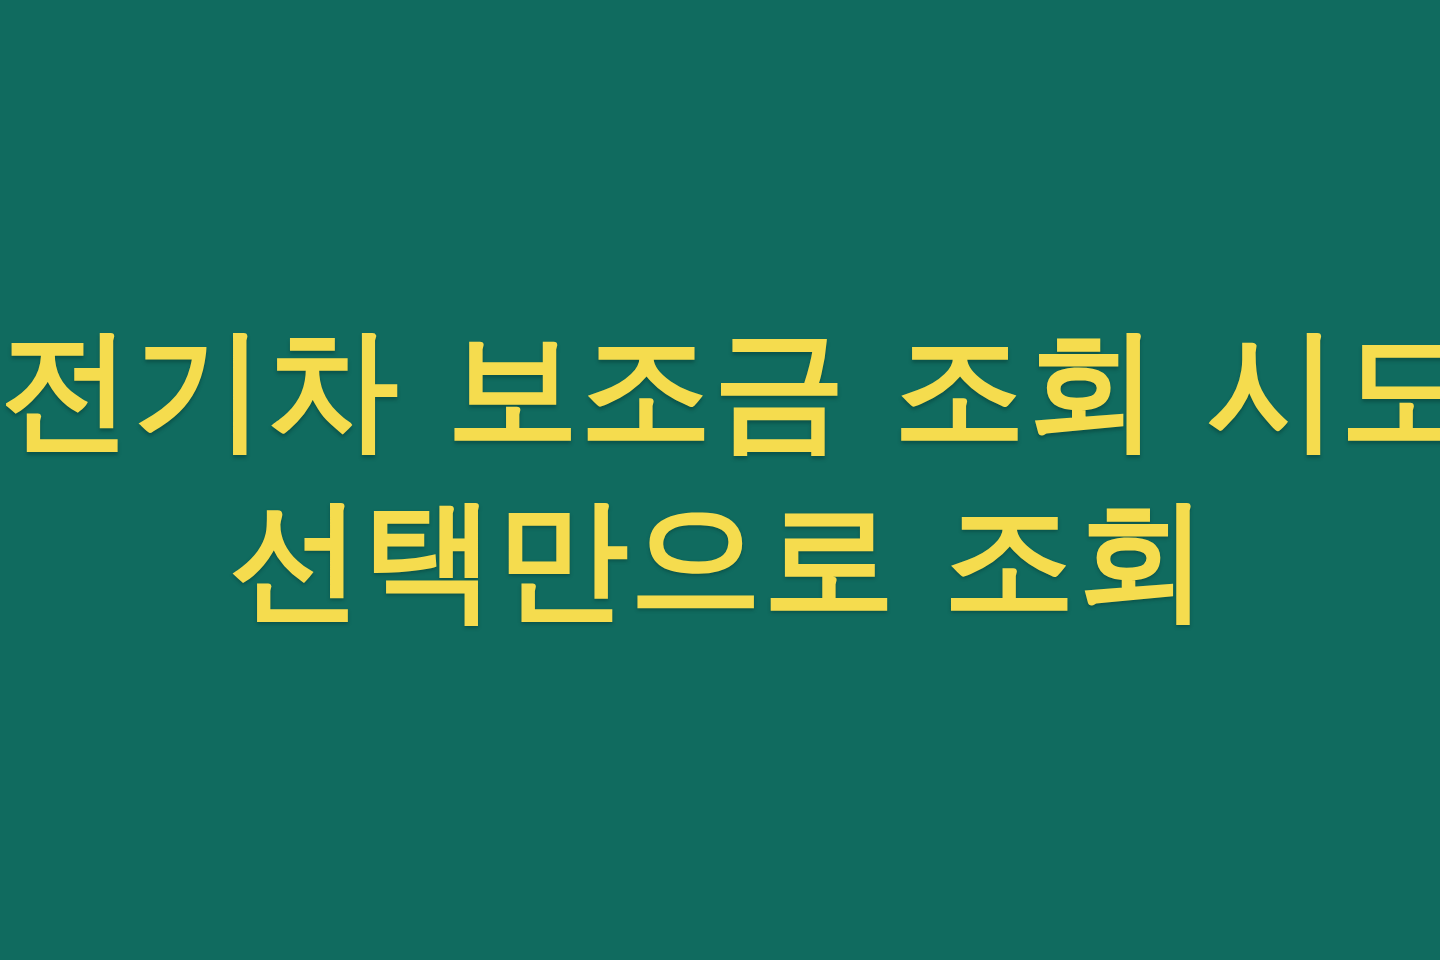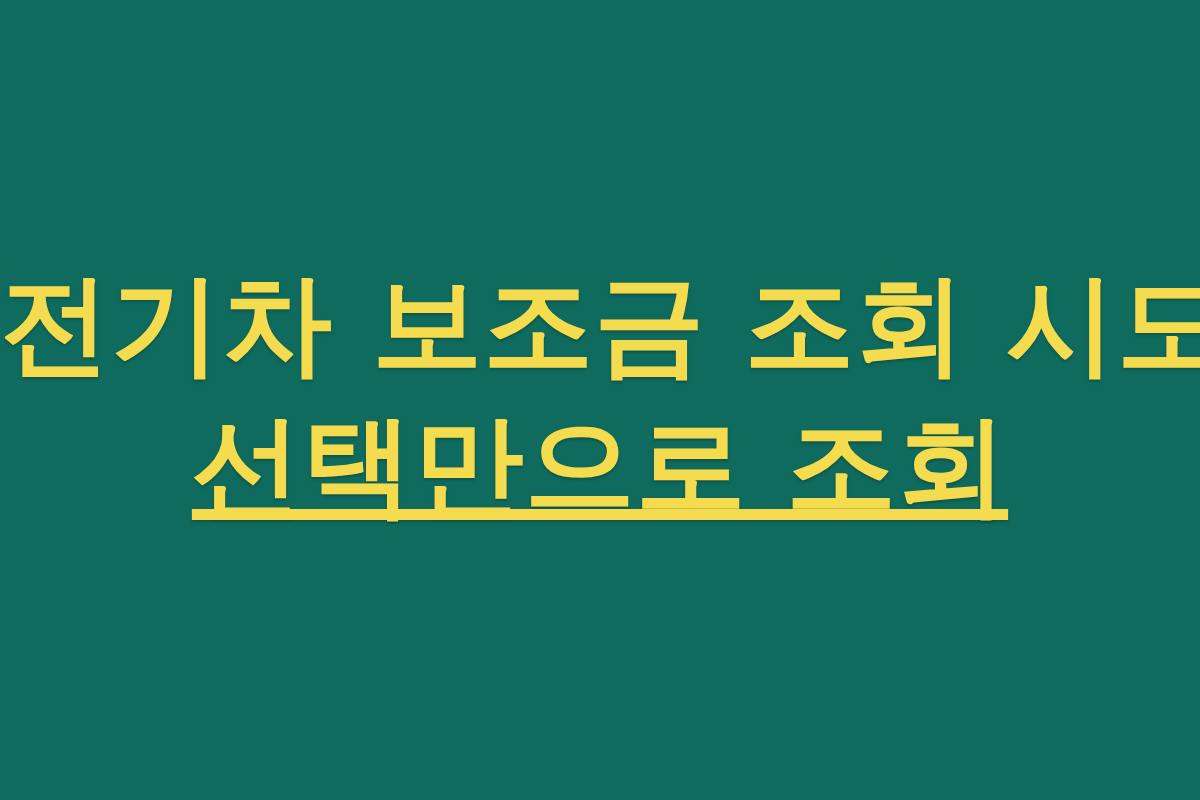--- a/index.html
+++ b/index.html
@@ -52,21 +52,20 @@
   }
 
   .headline-line--one {
     font-size: 110px;
     letter-spacing: 1px;
   }
 
   .headline-line--two {
     font-size: 110px;
     letter-spacing: 1px;
-    text-decoration: underline;
   }
 </style>
 </head>
 <body>
 
 <div class="poster" style="background: rgb(16, 107, 95);">
 
   <div class="headline-block">
 
     <span class="headline-line headline-line--one" style="color: rgb(245, 220, 78);">전기차 보조금 조회 시도</span>

